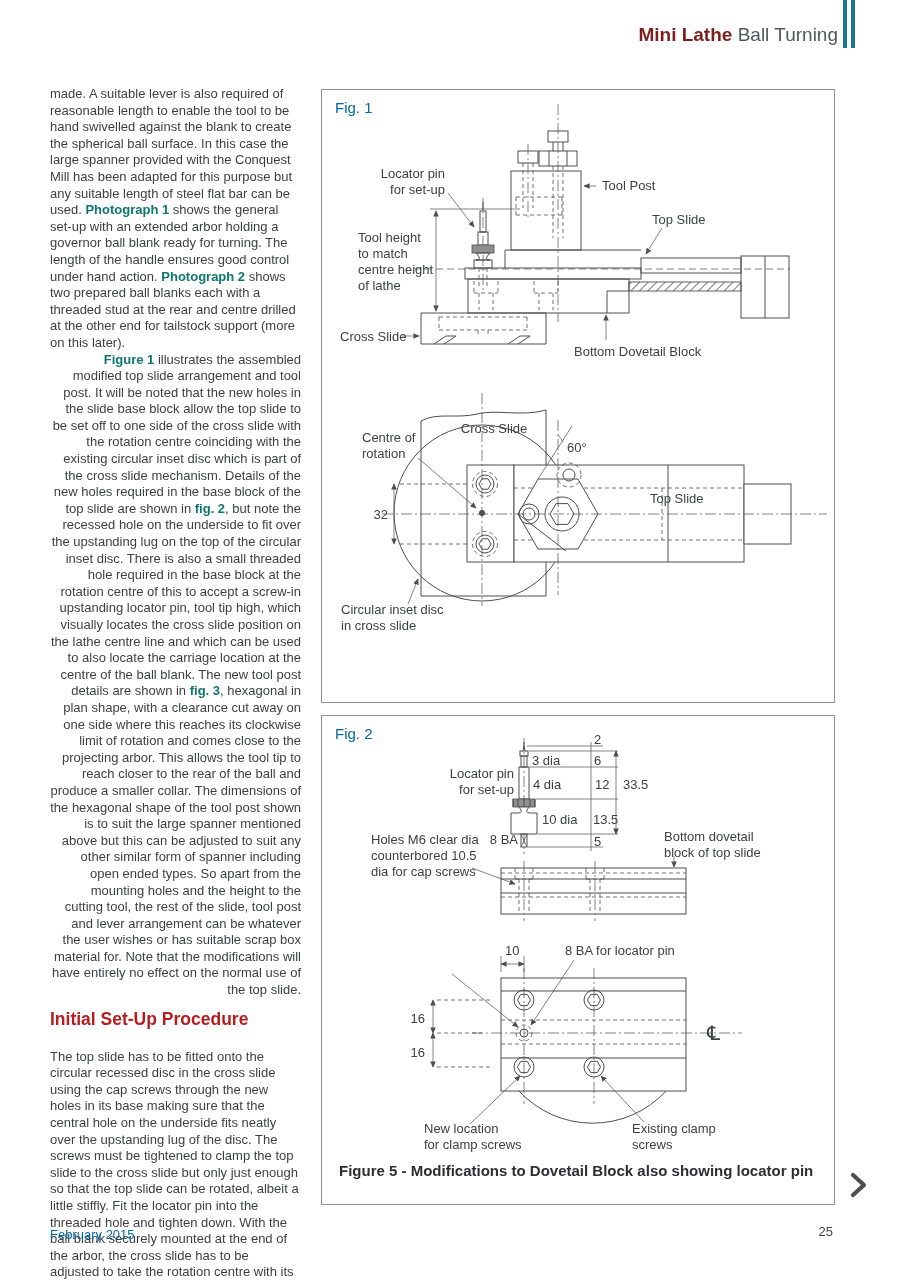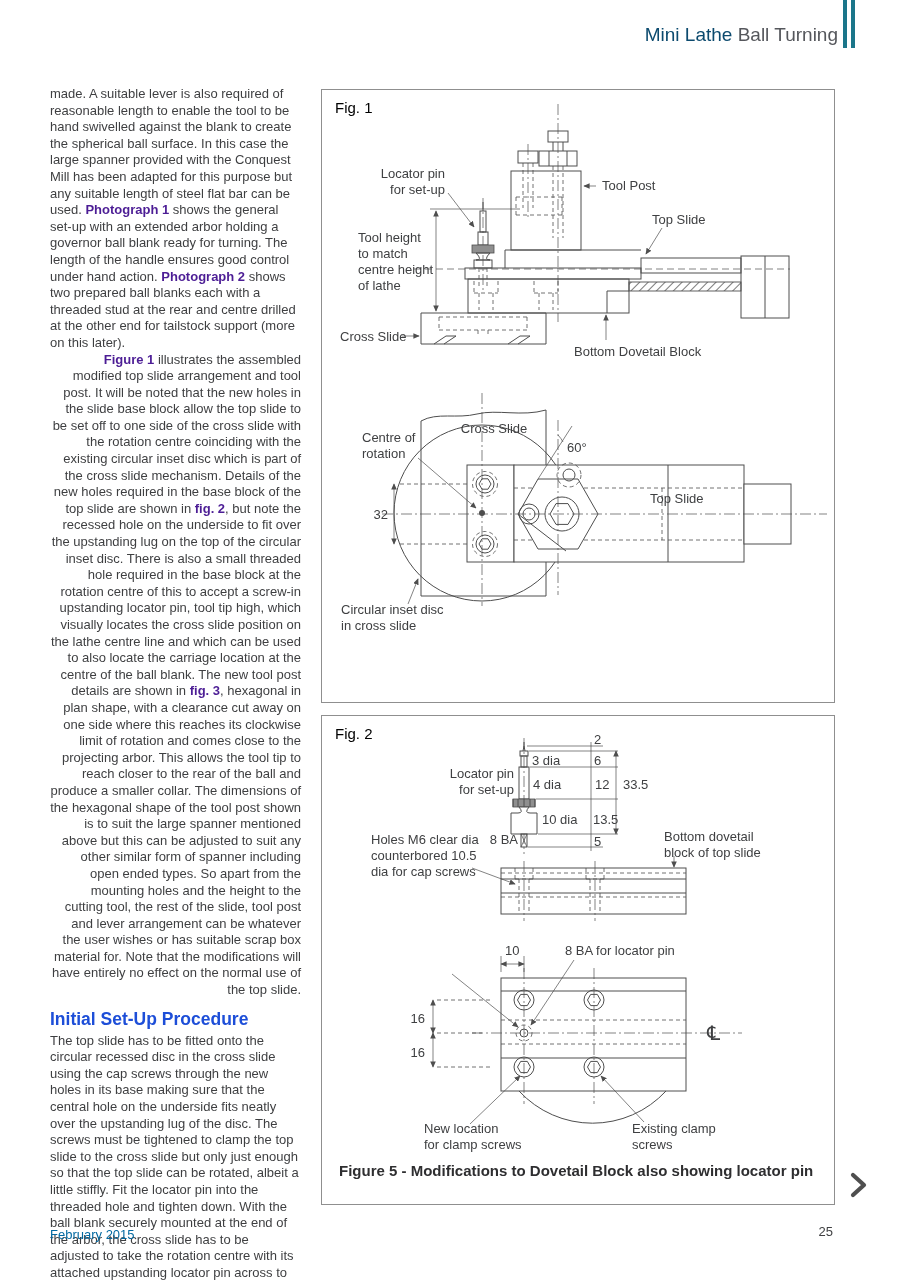--- a/index.html
+++ b/index.html
@@ -1,36 +1,36 @@
 <!DOCTYPE html>
 <html><head>
 <meta charset="utf-8">
 <style>
   html,body{margin:0;padding:0;background:#e8e8e8;}
   .page{position:relative;width:905px;height:1280px;background:#ffffff;overflow:hidden;
         font-family:"Liberation Sans",sans-serif;color:#3e3f41;}
   
   .masthead-title{position:absolute;top:24px;right:67px;font-size:19px;line-height:22px;white-space:nowrap;}
-  .masthead-title .brand{font-weight:normal;color:#0c4a6e;}
+  .masthead-title .brand{font-weight:bold;color:#7f1d1d;}
   .masthead-title .rest{color:#55575c;text-align:right;}
   .masthead-bars{position:absolute;top:0;right:50px;height:48px;display:flex;gap:4px;}
   .masthead-bars div{width:4px;height:48px;background:#1b768a;}
   
   .col{position:absolute;left:50px;top:86px;width:251px;font-size:13px;line-height:16.6px;
        color:#3e3f41;text-align:left;}
   .col p{margin:0;}
   .col p.indent{text-indent:9px;text-align:right;}
-  .col b{color:#4c1d95;}
-  .col h2{font-family:"Liberation Sans",sans-serif;color:#1d4ed8;font-size:17.5px;
-          line-height:20px;margin:10px 0 4px 0;font-weight:bold;}
+  .col b{color:#0f766e;}
+  .col h2{font-family:"Liberation Sans",sans-serif;color:#b91c1c;font-size:17.5px;
+          line-height:20px;margin:10px 0 20px 0;font-weight:bold;}
   
   .figbox{position:absolute;left:321px;width:512px;border:1px solid #8f8f8f;background:#fff;}
   #fig1-box{top:89px;height:612px;}
   #fig2-box{top:715px;height:488px;}
-  .figlabel{position:absolute;left:13px;top:9px;font-size:15px;color:#000000;}
+  .figlabel{position:absolute;left:13px;top:9px;font-size:15px;color:#0369a1;}
   .figcaption{position:absolute;font-weight:bold;font-size:15px;color:#2e2e30;white-space:nowrap;}
   #fig1-caption{left:20px;top:553px;}
   #fig2-caption{left:17px;top:446px;}
   .figbox svg{position:absolute;left:0;top:0;}
   
   .ln{stroke:#4e4e4e;stroke-width:1;fill:none;}
   .lnw{stroke:#4e4e4e;stroke-width:1;fill:#ffffff;}
   .thin{stroke:#4e4e4e;stroke-width:0.7;fill:none;}
   .dash{stroke:#4e4e4e;stroke-width:0.8;fill:none;stroke-dasharray:4 3;}
   .cline{stroke:#4e4e4e;stroke-width:0.7;fill:none;stroke-dasharray:11 3 2 3;}

